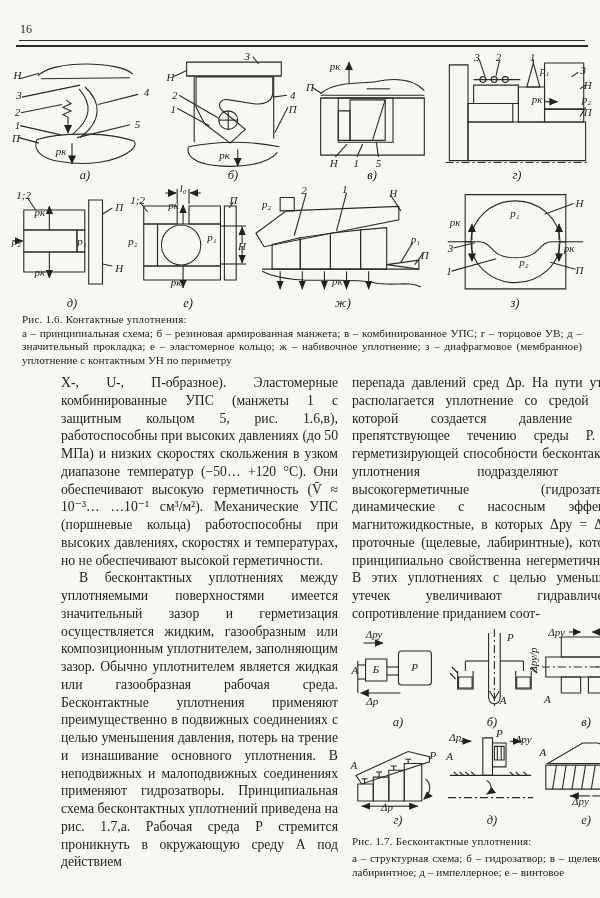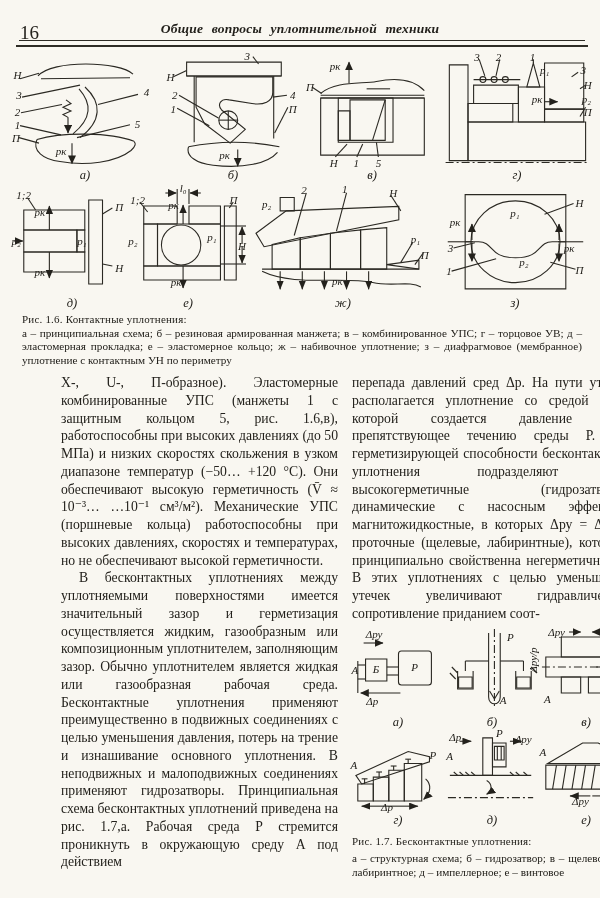--- a/index.html
+++ b/index.html
@@ -1,20 +1,20 @@
 <!DOCTYPE html>
 <html><head>
 <meta charset="utf-8">
 <style>
   html,body{margin:0;padding:0;}
   body{width:600px;height:898px;background:#e8e5de;}
   .page{position:relative;width:600px;height:898px;background:#f9f7f1;color:#23211c;
         font-family:"Liberation Serif","DejaVu Serif",serif;overflow:hidden;}
   
-  .pgnum{position:absolute;left:20px;top:22px;font-size:19px;}
+  .pgnum{position:absolute;left:20px;top:22px;font-size:12px;}
   .rtitle{position:absolute;left:60px;right:60px;top:21px;text-align:center;
           font-size:13.5px;font-style:italic;font-weight:bold;word-spacing:5px;letter-spacing:.2px;}
   .rule1{position:absolute;left:19px;right:15px;top:40px;border-top:1.3px solid #2e2c26;}
   .rule2{position:absolute;left:16px;right:12px;top:45px;border-top:2.4px solid #2e2c26;}
   
   .fig16{position:absolute;left:10px;top:52px;width:584px;height:258px;}
   .panel{position:absolute;}
   .panel svg{display:block;width:100%;height:calc(100% - 14px);}
   .pl{position:absolute;bottom:0;left:50%;transform:translateX(-50%);
       font-style:italic;font-size:12.5px;line-height:13px;}
@@ -54,21 +54,20 @@
     </pattern>
     <marker id="ar" markerWidth="9" markerHeight="8" refX="7.5" refY="3.5" orient="auto">
       <path d="M0,0 L8,3.5 L0,7 Z" fill="#23211c" stroke="none"></path>
     </marker>
   </defs>
 </svg>
 
 <div class="page">
 
   <div class="pgnum">16</div>
-  <div class="rtitle">Общие вопросы уплотнительной техники</div>
   <div class="rule1"></div>
   <div class="rule2"></div>
 
   <div class="fig16">
 
     <div class="panel" style="left:0;top:0;width:150px;height:130px">
       <svg class="sk" viewBox="0 0 150 126" preserveAspectRatio="none">
         <path d="M28,26 C42,8 110,10 123,24"></path>
           <path d="M31,29 L120,28"></path>
         <circle cx="75" cy="34" r="4.5" class="fk"></circle>
@@ -312,21 +311,21 @@
         <span class="fig-label" style="left: 86%; top: 51%;">pк</span>
         <span class="fig-label" style="left: 7%; top: 51%;">3</span>
         <span class="fig-label" style="left: 6%; top: 69%;">1</span>
         <span class="fig-label" style="left: 56%; top: 62%;">p₂</span>
         <span class="fig-label" style="left: 93%; top: 68%;">П</span>
       </div>
   </div>
 
   <div class="cap16">
     <div class="cap-title">Рис. 1.6. Контактные уплотнения:</div>
-    <div class="cap-body">а – принципиальная схема; б – резиновая армированная манжета; в – комбинированное УПС; г – торцовое УВ; д – эластомерная прокладка; е – эластомерное кольцо; ж – набивочное уплотнение; з – диафрагмовое (мембранное) уплотнение с контактным УН по периметру</div>
+    <div class="cap-body">а – принципиальная схема; б – резиновая армированная манжета; в – комбинированное УПС; г – торцовое УВ; д – значительный прокладка; е – эластомерное кольцо; ж – набивочное уплотнение; з – диафрагмовое (мембранное) уплотнение с контактным УН по периметру</div>
   </div>
 
   <div class="cols">
     <div class="col">
       <p>Х-, U-, П-образное). Эластомерные комбинированные УПС (манжеты 1 с защитным кольцом 5, рис. 1.6,в), работоспособны при высоких давлениях (до 50 МПа) и низких скоростях скольжения в узком диапазоне температур (−50… +120 °С). Они обеспечивают высокую герметичность (V̄ ≈ 10⁻³… …10⁻¹ см³/м²). Механические УПС (поршневые кольца) работоспособны при высоких давлениях, скоростях и температурах, но не обеспечивают высокой герметичности.</p>
       <p class="indent"><span class="lead">В бесконтактных уплотнениях</span><span> между уплотняемыми поверхностями имеется значительный зазор и герметизация осуществляется жидким, газообразным или композиционным уплотнителем, заполняющим зазор. Обычно уплотнителем является жидкая или газообразная рабочая среда. Бесконтактные уплотнения применяют преимущественно в подвижных соединениях с целью уменьшения давления, потерь на трение и изнашивание основного уплотнения. В неподвижных и малоподвижных соединениях применяют гидрозатворы. Принципиальная схема бесконтактных уплотнений приведена на рис. 1.7,а. Рабочая среда Р стремится проникнуть в окружающую среду А под действием</span></p>
     </div>
 
     <div class="col">
       <p>перепада давлений сред Δр. На пути утечки располагается уплотнение со средой Б, в которой создается давление Δру, препятствующее течению среды Р. По герметизирующей способности бесконтактные уплотнения подразделяют на высокогерметичные (гидрозатворы, динамические с насосным эффектом, магнитожидкостные, в которых Δру = Δр) и проточные (щелевые, лабиринтные), которым принципиально свойственна негерметичность. В этих уплотнениях с целью уменьшения утечек увеличивают гидравлическое сопротивление приданием соот-</p>

